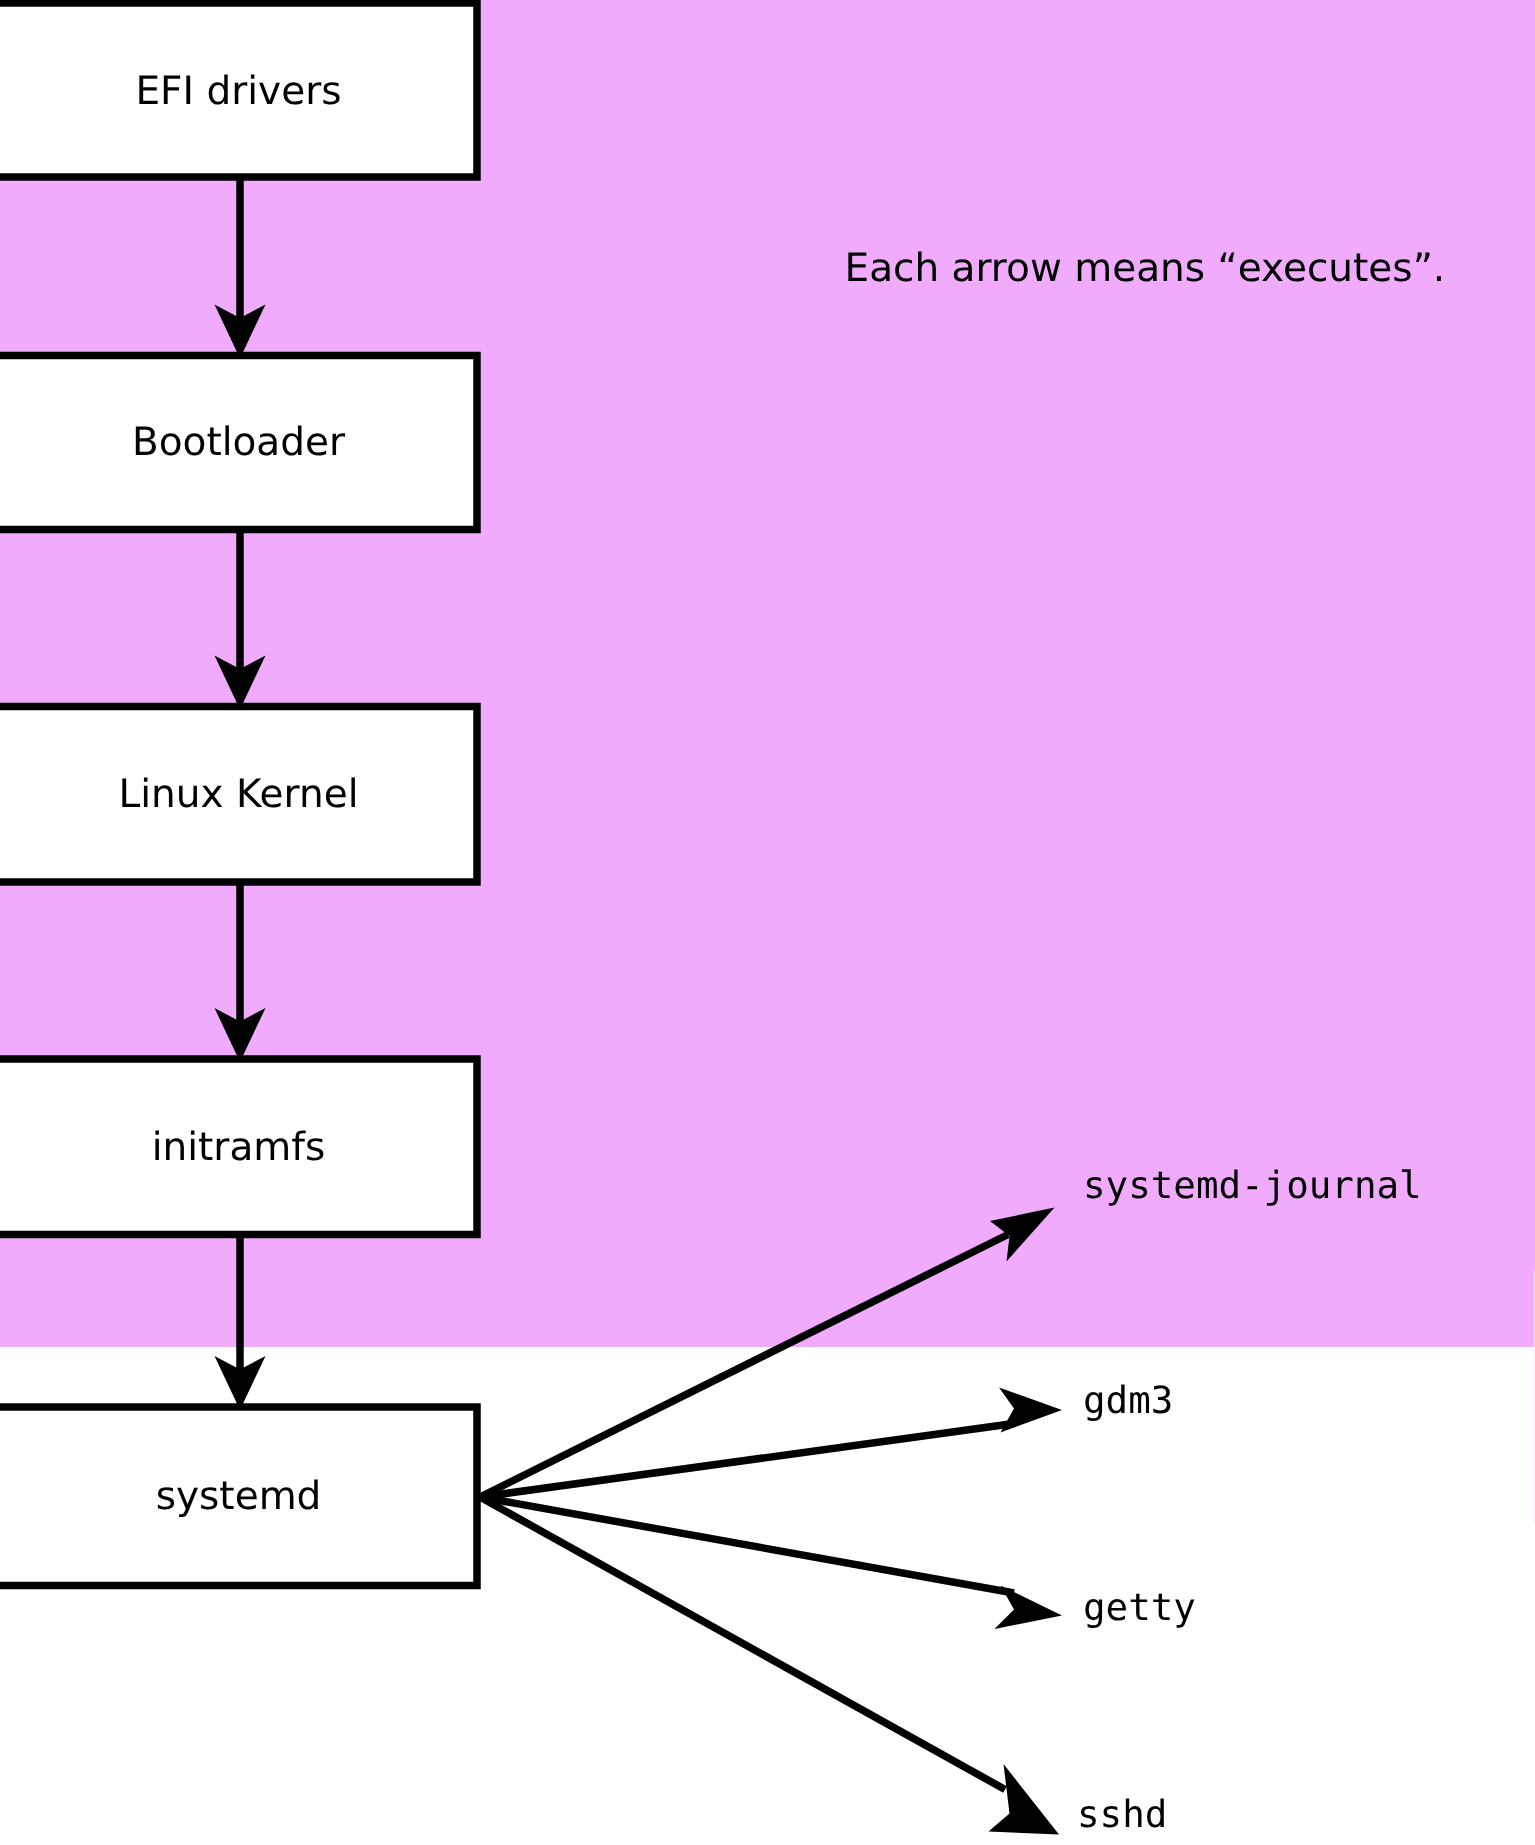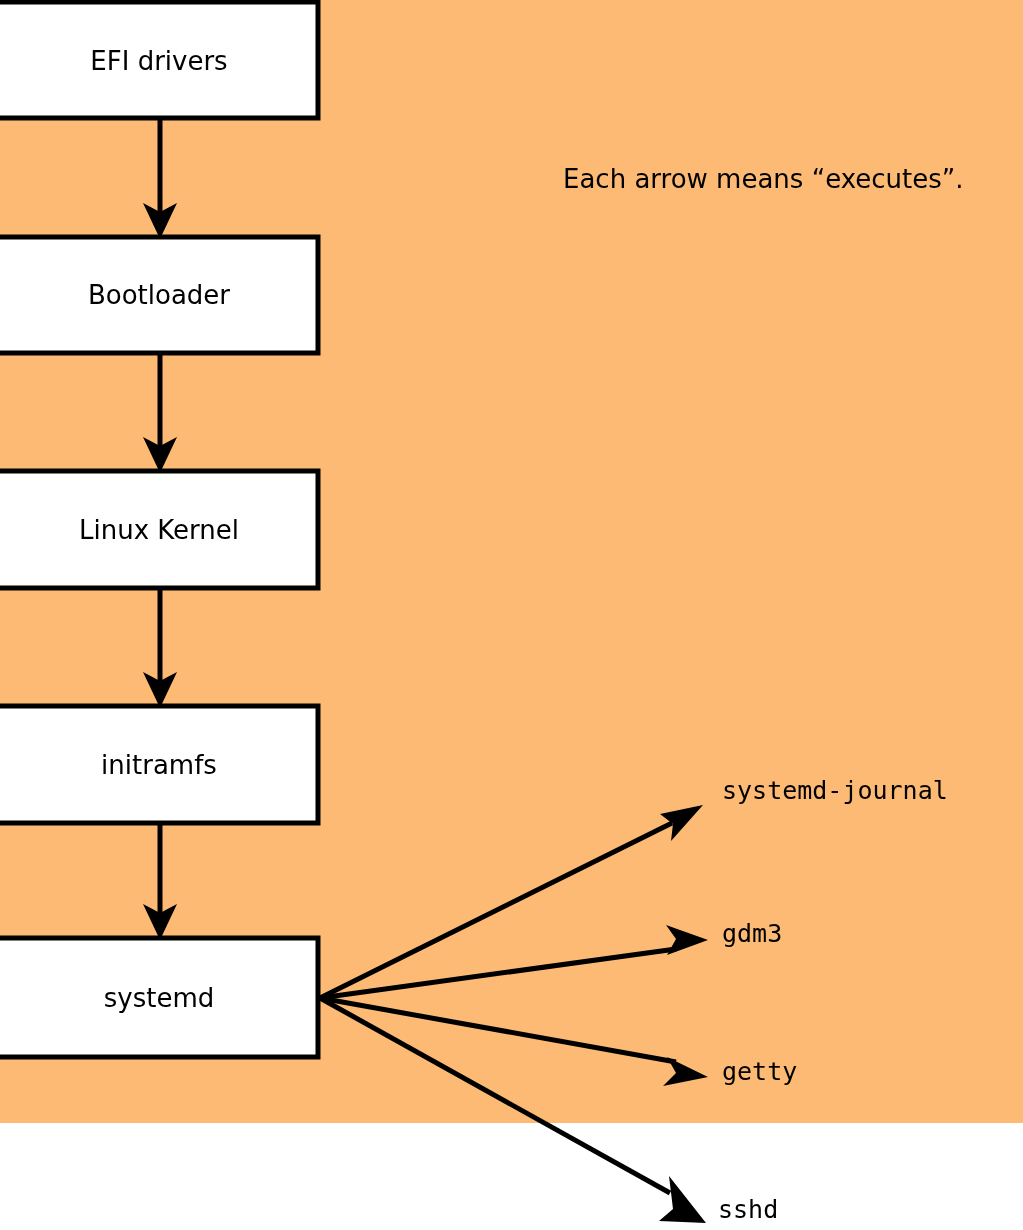--- a/index.html
+++ b/index.html
@@ -9,22 +9,22 @@
   }
   body {
     width: 1023px;
     height: 1230px;
     overflow: hidden;
     font-family: "DejaVu Sans", sans-serif;
   }
   #diagram-root {
     position: relative;
     width: 1023px;
-    height: 1123px;
-    background: #fdba74;
+    height: 898px;
+    background: #f0abfc;
   }
   #diagram-svg {
     position: absolute;
     left: 0;
     top: 0;
     width: 1023px;
     height: 1230px;
     display: block;
   }
   .box-label {

